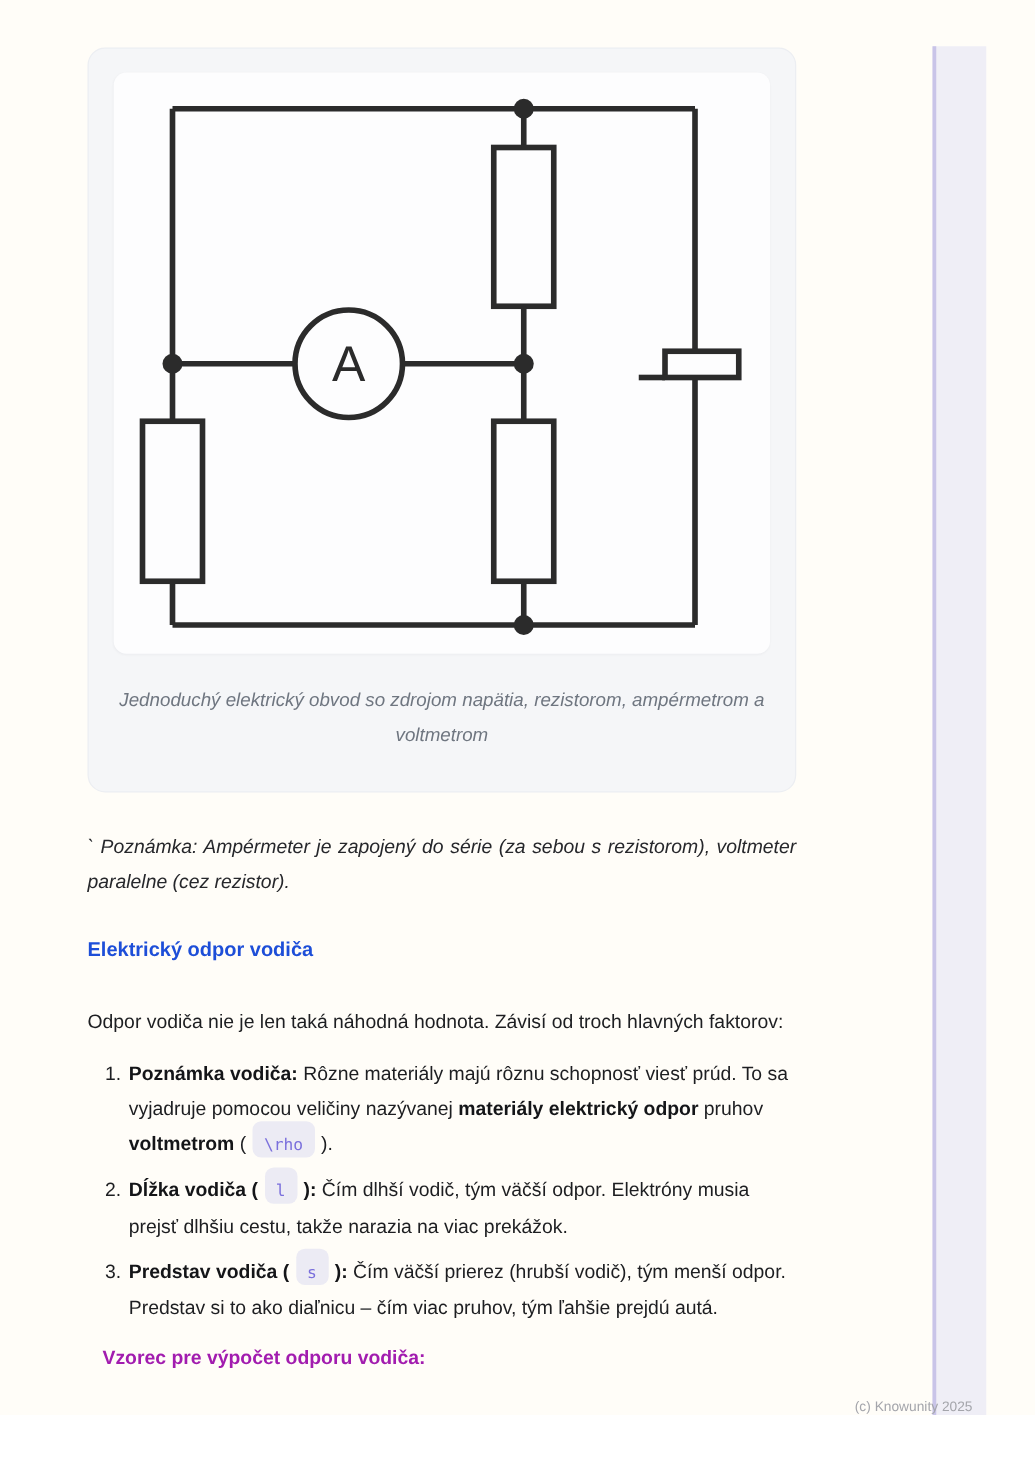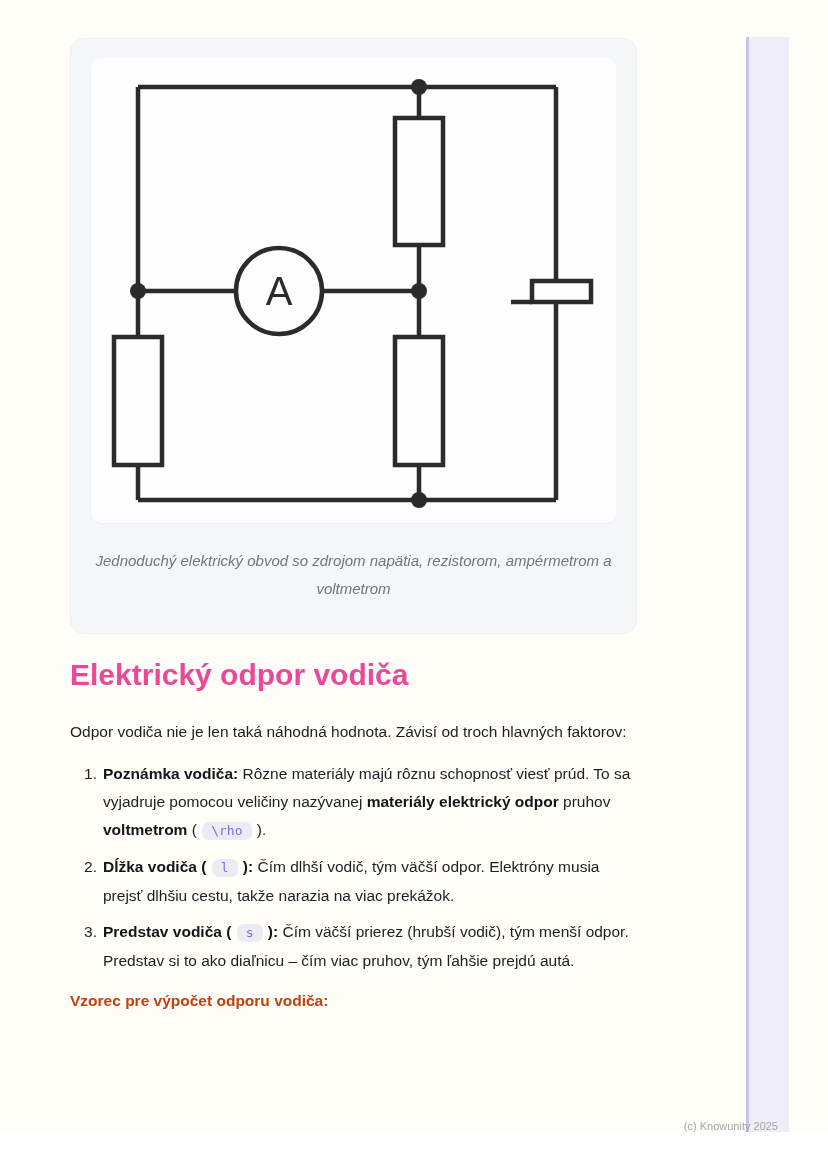--- a/index.html
+++ b/index.html
@@ -54,24 +54,24 @@
   .note{
     margin:30px 0 0 0;
     font-style:italic;
     font-size:15.5px;
     line-height:28px;
     text-align:justify;
     color:#26272b;
   }
   h2.section-heading{
     margin:26px 0 0 0;
-    font-size:30px;
+    font-size:16px;
     line-height:30px;
     font-weight:bold;
-    color:#ec4899;
+    color:#1d4ed8;
   }
   .intro{
     margin:28px 0 0 0;
     font-size:15.5px;
     line-height:28px;
     text-align:justify;
   }
   ol.factors{
     list-style:none;
     margin:14px 0 0 0;
@@ -91,30 +91,30 @@
     box-sizing:content-box;
   }
   ol.factors .li-body{flex:1;}
   .b{font-weight:bold;color:#141518;}
   .chip{
     font-family:"DejaVu Sans Mono", monospace;
     font-size:13px;
     color:#7b70dc;
     background:#ecebf4;
     border-radius:7px;
-    padding:1px 9px 2px 9px;
+    padding:12px 9px 2px 9px;
     margin:0 1px;
     white-space:nowrap;
   }
   .closing{
-    margin:12px 0 0 0;
+    margin:12px 0 0 12px;
     font-size:15.5px;
     line-height:28px;
     font-weight:bold;
-    color:#c2410c;
+    color:#a21caf;
   }
   .watermark{
     position:absolute;
     top:1120px;right:50px;
     font-size:11px;
     color:#a4a5ab;
     z-index:5;
   }
 </style>
 </head>
@@ -157,20 +157,21 @@
           <circle cx="137" cy="291" r="8"></circle>
           <circle cx="418" cy="291" r="8"></circle>
           <circle cx="418" cy="500" r="8"></circle>
         </g>
         <text x="278" y="305" text-anchor="middle" font-size="40" fill="#2b2b2b" font-family="Liberation Sans, sans-serif">A</text>
       </svg>
     </div>
     <figcaption class="figure-caption">Jednoduchý elektrický obvod so zdrojom napätia, rezistorom, ampérmetrom a voltmetrom</figcaption>
   </figure>
 
+  <p class="note">` Poznámka: Ampérmeter je zapojený do série (za sebou s rezistorom), voltmeter paralelne (cez rezistor).</p>
 
   <h2 class="section-heading">Elektrický odpor vodiča</h2>
 
   <p class="intro">Odpor vodiča nie je len taká náhodná hodnota. Závisí od troch hlavných faktorov:</p>
 
   <ol class="factors">
     <li>
       <span class="num">1.</span>
       <div class="li-body"><span class="b">Poznámka vodiča:</span><span> Rôzne materiály majú rôznu schopnosť viesť prúd. To sa vyjadruje pomocou veličiny nazývanej </span><span class="b">materiály elektrický odpor</span><span> pruhov </span><span class="b">voltmetrom</span><span> ( </span><code class="chip">\rho</code><span> ).</span></div>
     </li>

